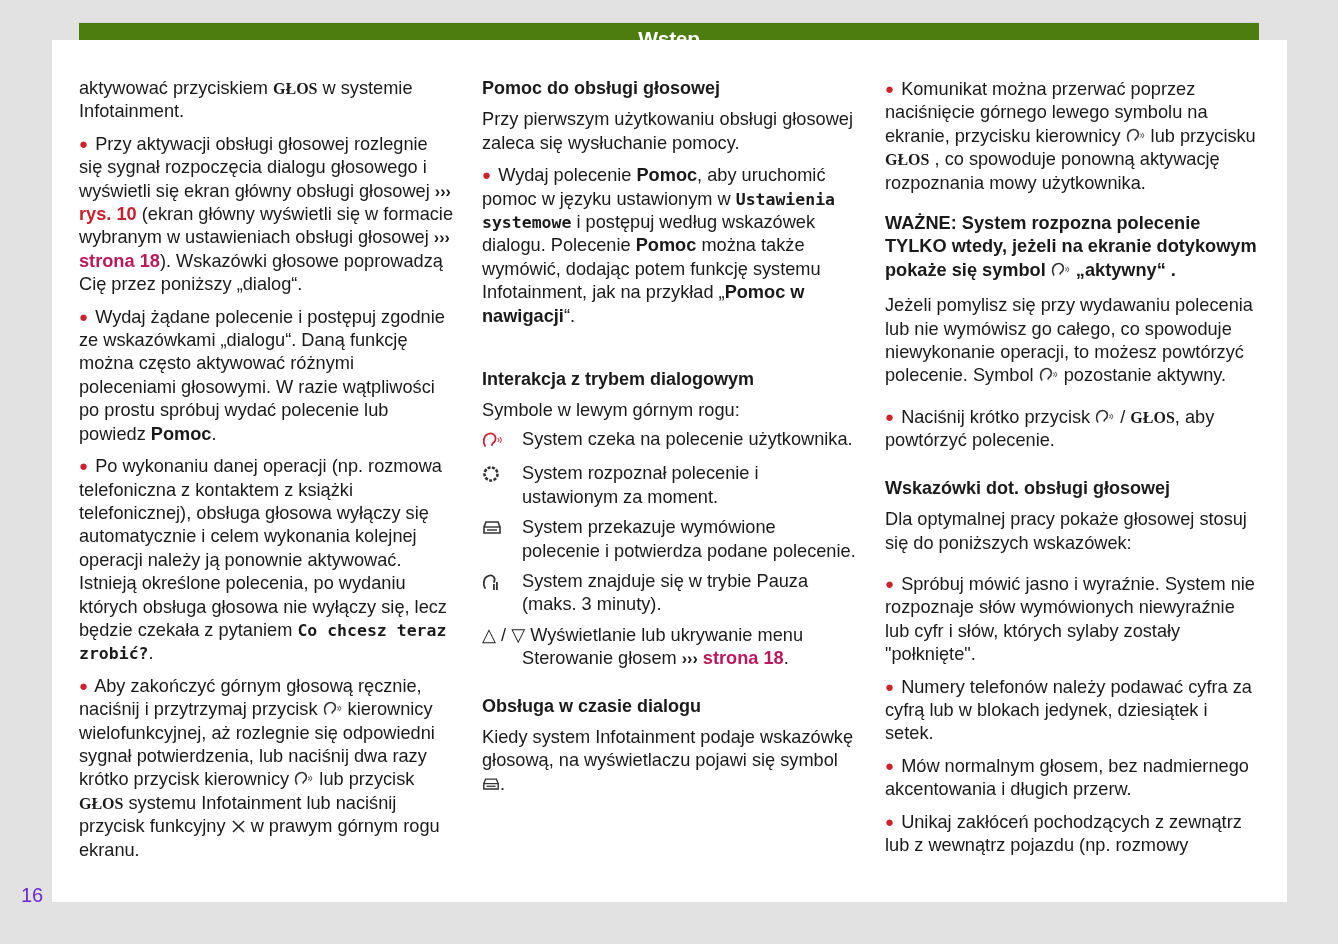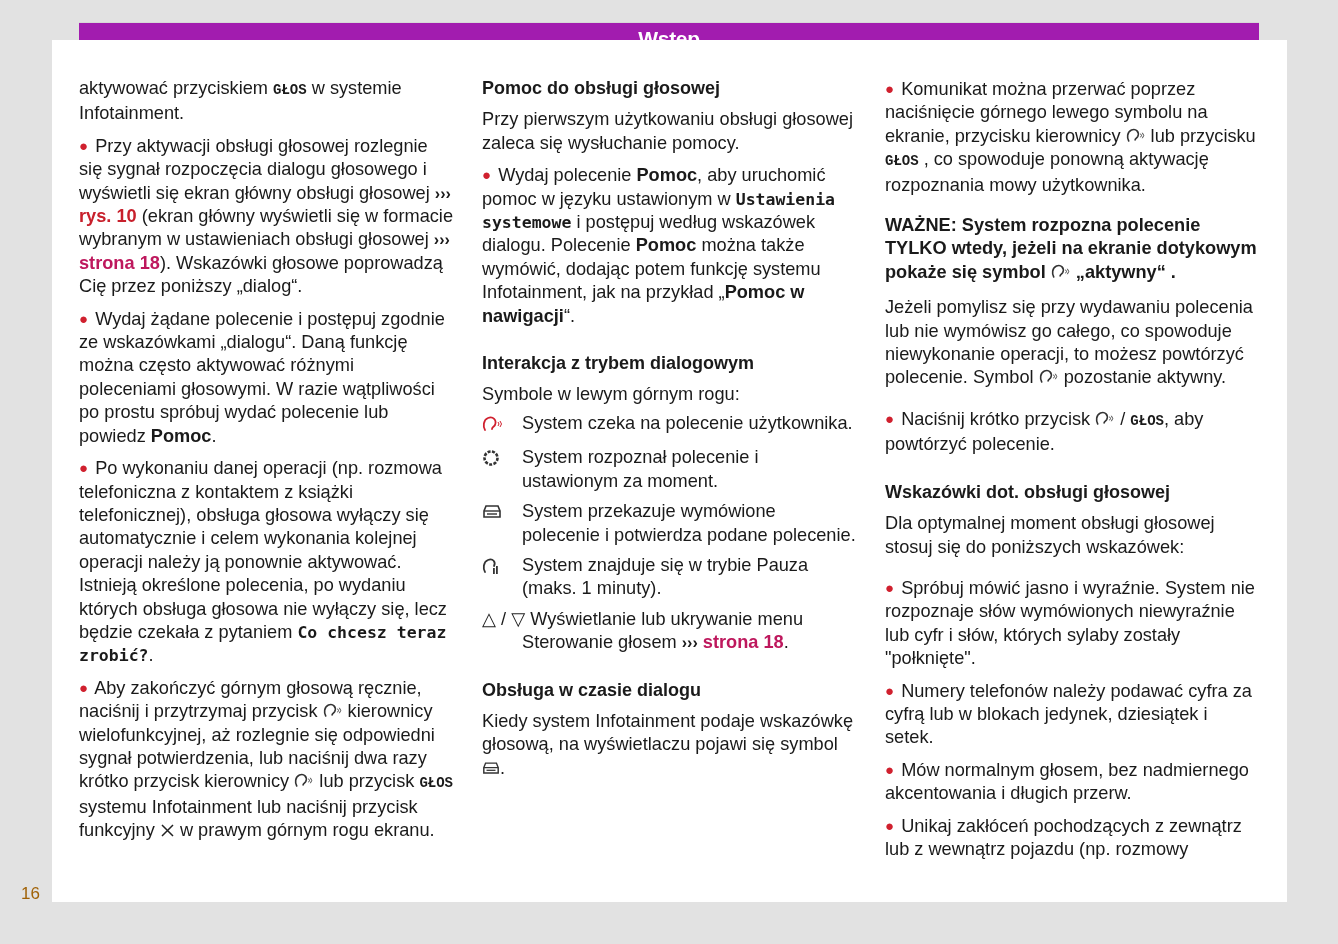--- a/index.html
+++ b/index.html
@@ -1,32 +1,32 @@
 <!DOCTYPE html>
 <html><head>
 <meta charset="utf-8">
 <style>
   * { box-sizing: border-box; margin: 0; padding: 0; }
   html, body { width: 1338px; height: 944px; overflow: hidden; }
   body { background: #e2e2e2; font-family: "Liberation Sans", sans-serif; color: #1a1a1a; position: relative; }
   .page { position: absolute; left: 52px; top: 40px; width: 1235px; height: 862px; background: #ffffff; }
-  .header-bar { position: absolute; left: 79px; top: 22px; width: 1180px; height: 32px; background: #a21caf; border-top: 1px solid #d8d8d8; border-bottom: 2px solid #b5b5b5; text-align: center; }
+  .header-bar { position: absolute; left: 79px; top: 22px; width: 1180px; height: 32px; background: #4d7c0f; border-top: 1px solid #d8d8d8; border-bottom: 2px solid #b5b5b5; text-align: center; }
   .header-bar span { color: #ffffff; font-weight: bold; font-size: 21px; line-height: 32px; letter-spacing: -0.3px; }
-  .page-num { position: absolute; left: 21px; top: 884px; font-size: 17px; color: #a16207; }
+  .page-num { position: absolute; left: 21px; top: 884px; font-size: 20px; color: #6d28d9; }
   .col { position: absolute; top: 77px; width: 375px; font-size: 18.2px; line-height: 23.4px; }
   .col1 { left: 79px; }
   .col2 { left: 482px; }
   .col3 { left: 885px; }
   .p { margin-bottom: 8px; }
   .gap { margin-top: 17px; }
   .h { font-weight: bold; font-size: 18px; margin-bottom: 8px; }
   .bullet { color: #d0202e; font-size: 15px; vertical-align: 1px; margin-right: 2px; }
   .b { font-weight: bold; }
   .mono { font-family: "DejaVu Sans Mono", monospace; font-weight: bold; font-size: 16.5px; }
-  .key { font-family: Liberation Mono, monospace; font-weight: bold; font-size: 14px; }
+  .key { font-family: Liberation Serif, serif; font-weight: bold; font-size: 16px; }
   .ref-red { color: #c8202c; font-weight: bold; }
   .ref-gray { color: #be185d; font-weight: bold; }
   .arrows { font-weight: bold; font-size: 16px; }
   .ico { display: inline-block; vertical-align: -2px; }
   .sym-row { display: flex; margin-bottom: 7px; }
   .sym-row .sym { width: 40px; flex: 0 0 40px; padding-top: 3px; }
   .sym-row .txt { flex: 1; }
   .tri-row { margin-bottom: 8px; }
   .tri-row .cont { padding-left: 40px; display: block; }
 </style>
@@ -79,21 +79,21 @@
   </div>
 </div>
 
 <div class="col col2">
   <div class="h">Pomoc do obsługi głosowej</div>
   <div class="p">Przy pierwszym użytkowaniu obsługi głosowej zaleca się wysłuchanie pomocy.</div>
   <div class="p">
     <span class="bullet">●</span>
     <span>Wydaj polecenie </span><span class="b">Pomoc</span><span>, aby uruchomić pomoc w języku ustawionym w </span><span class="mono">Ustawienia systemowe</span><span> i postępuj według wskazówek dialogu. Polecenie </span><span class="b">Pomoc</span><span> można także wymówić, dodając potem funkcję systemu Infotainment, jak na przykład „</span><span class="b">Pomoc w nawigacji</span><span>“.</span>
   </div>
-  <div class="h gap" style="margin-top:24px">Interakcja z trybem dialogowym</div>
+  <div class="h gap" style="margin-top:40px">Interakcja z trybem dialogowym</div>
   <div class="p" style="margin-bottom:5px">Symbole w lewym górnym rogu:</div>
 
   <div class="sym-row">
     <div class="sym"><svg width="22" height="18" style="color:#d0202e">
           <use href="#sym-voice"></use>
         </svg></div>
     <div class="txt">System czeka na polecenie użytkownika.</div>
   </div>
   <div class="sym-row">
     <div class="sym"><svg width="18" height="18" viewBox="0 0 18 18">
@@ -108,21 +108,21 @@
           <line x1="5" y1="10" x2="15" y2="10" stroke="#333" stroke-width="1.4"></line>
         </svg></div>
     <div class="txt">System przekazuje wymówione polecenie i potwierdza podane polecenie.</div>
   </div>
   <div class="sym-row">
     <div class="sym"><svg width="20" height="18" viewBox="0 0 20 18">
           <path d="M3 15 C1 12 1 5 6 3 C11 1 14 5 12 9" fill="none" stroke="#333" stroke-width="1.8" stroke-linecap="round"></path>
           <rect x="11" y="11" width="1.8" height="6" fill="#333"></rect>
           <rect x="14" y="9" width="1.8" height="8" fill="#333"></rect>
         </svg></div>
-    <div class="txt">System znajduje się w trybie Pauza (maks. 1 minuty).</div>
+    <div class="txt">System znajduje się w trybie Pauza (maks. 3 minuty).</div>
   </div>
   <div class="tri-row">
     <span>△</span><span> / </span><span>▽</span><span> Wyświetlanie lub ukrywanie menu</span>
     <span class="cont"><span>Sterowanie głosem </span><span class="arrows">›››</span> <span class="ref-gray">strona 18</span><span>.</span></span>
   </div>
   <div class="h" style="margin-top:24px">Obsługa w czasie dialogu</div>
   <div class="p">
     <span>Kiedy system Infotainment podaje wskazówkę głosową, na wyświetlaczu pojawi się symbol </span><svg class="ico" width="18" height="15" viewBox="0 0 20 16">
         <path d="M4 2 H16 L18 7 V13 H2 V7 Z" fill="none" stroke="#333" stroke-width="1.6"></path>
         <line x1="2" y1="7" x2="18" y2="7" stroke="#333" stroke-width="1.4"></line>
@@ -148,21 +148,21 @@
         <use href="#sym-voice"></use>
       </svg><span> pozostanie aktywny.</span>
   </div>
   <div class="p gap">
     <span class="bullet">●</span>
     <span>Naciśnij krótko przycisk </span><svg class="ico" width="20" height="17" style="color:#333">
         <use href="#sym-voice"></use>
       </svg><span> / </span><span class="key">GŁOS</span><span>, aby powtórzyć polecenie.</span>
   </div>
   <div class="h" style="margin-top:24px">Wskazówki dot. obsługi głosowej</div>
-  <div class="p">Dla optymalnej moment obsługi głosowej stosuj się do poniższych wskazówek:</div>
+  <div class="p">Dla optymalnej pracy pokaże głosowej stosuj się do poniższych wskazówek:</div>
   <div class="p gap">
     <span class="bullet">●</span>
     <span>Spróbuj mówić jasno i wyraźnie. System nie rozpoznaje słów wymówionych niewyraźnie lub cyfr i słów, których sylaby zostały "połknięte".</span>
   </div>
   <div class="p">
     <span class="bullet">●</span>
     <span>Numery telefonów należy podawać cyfra za cyfrą lub w blokach jedynek, dziesiątek i setek.</span>
   </div>
   <div class="p">
     <span class="bullet">●</span>

